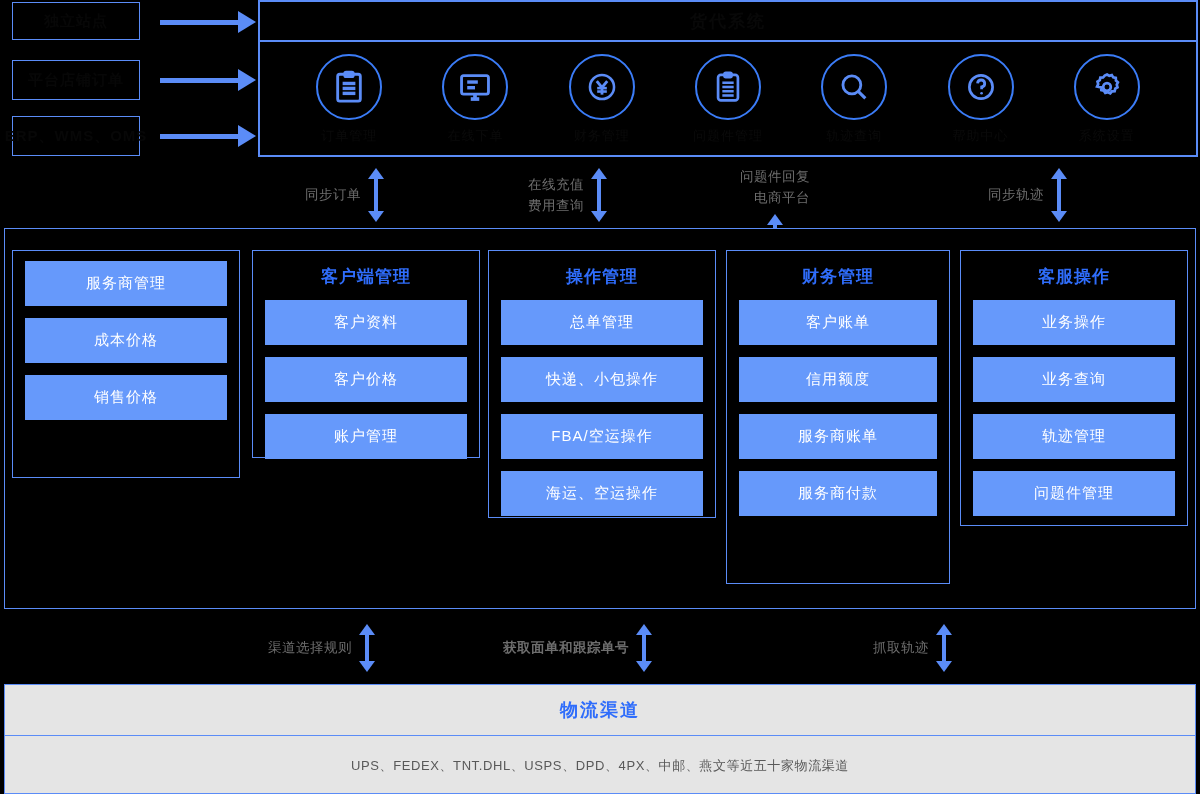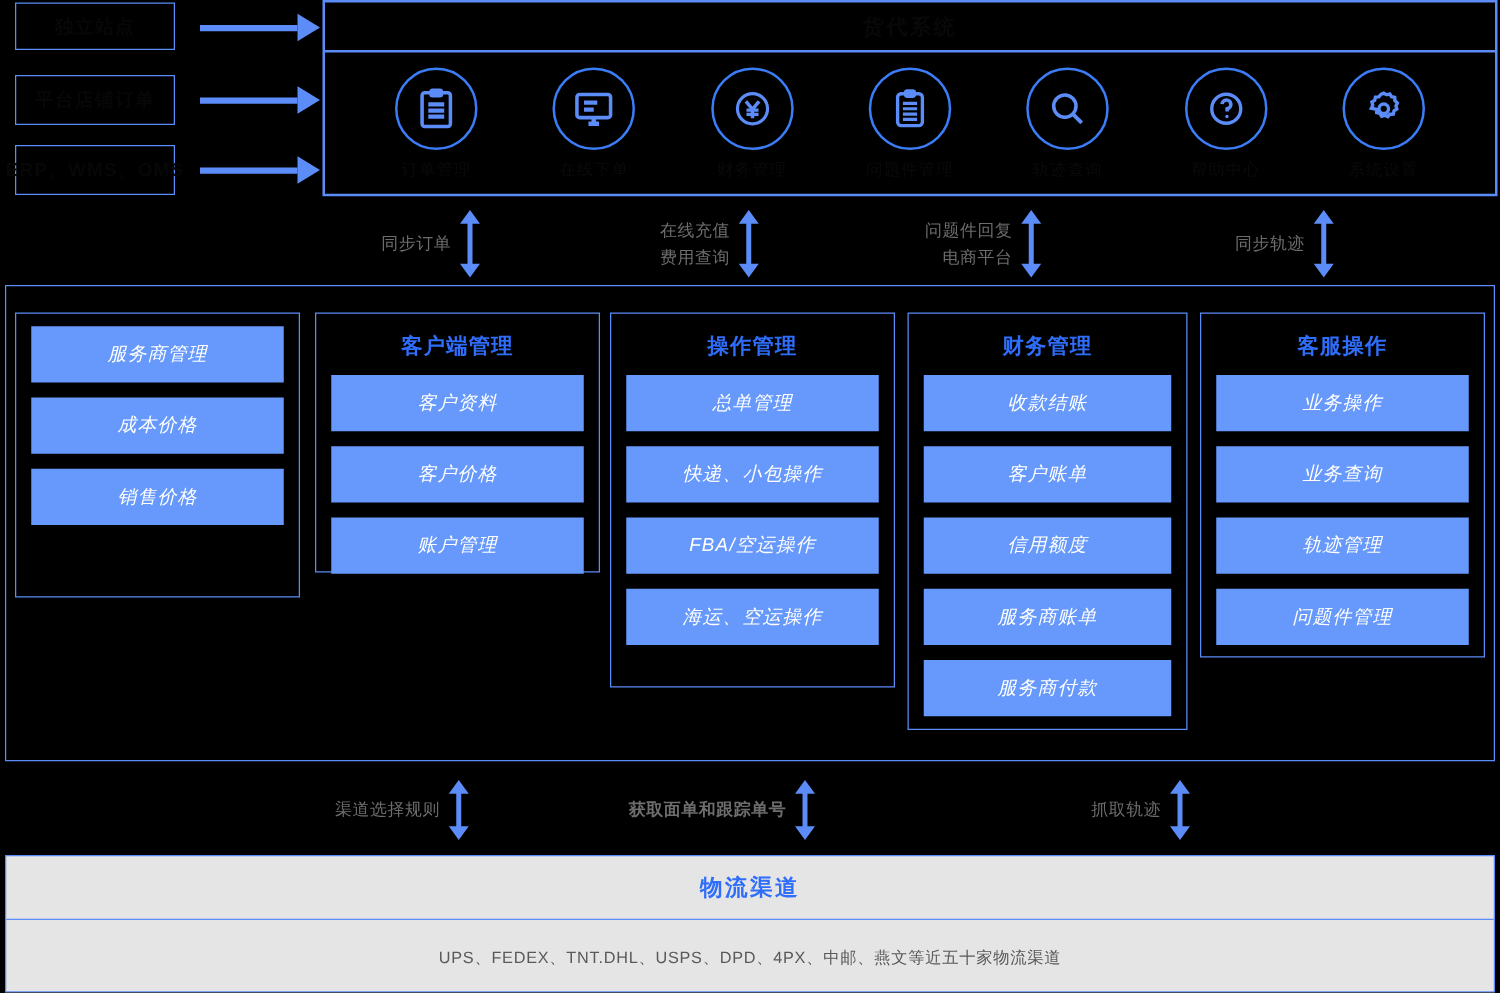--- a/index.html
+++ b/index.html
@@ -59,21 +59,21 @@
   
   .main-outer{border:1px solid #5b8cf7;background:#000;}
   .col-box{border:1px solid #5b8cf7;background:#000;padding:10px 12px 14px;}
   .col-title{
     text-align:center;font-size:17px;font-weight:bold;color:#2f6dfb;
     letter-spacing:1px;margin:4px 0 12px;
   }
   .chip{
     height:45px;margin-bottom:12px;background:#6699fb;
     display:flex;align-items:center;justify-content:center;
-    color:#ffffff;font-size:15px;letter-spacing:1px;white-space:nowrap;font-style:italic;
+    color:#ffffff;font-size:15px;letter-spacing:1px;white-space:nowrap;
   }
   .chip:last-child{margin-bottom:0;}
 
   
   .bottom-panel{border:1px solid #5b8cf7;background:#e5e5e5;}
   .bottom-title{
     height:50px;display:flex;align-items:center;justify-content:center;
     color:#2f6dfb;font-size:18px;font-weight:bold;letter-spacing:2px;
   }
   .bottom-divider{height:1px;background:#5b8cf7;}
@@ -216,21 +216,21 @@
     <span>在线充值</span>
     <span>费用查询</span>
   </div>
   <div class="darrow" style="height:54px;">
     <div class="up"></div>
       <div class="bar"></div>
       <div class="dn"></div>
   </div>
 </div>
 
-<div class="abs vconn" style="left:740px;top:168px;">
+<div class="abs vconn" style="left:740px;top:168px;flex-direction:column;">
   <div class="vtext">
     <span>问题件回复</span>
     <span>电商平台</span>
   </div>
   <div class="darrow" style="height:54px;">
     <div class="up"></div>
       <div class="bar"></div>
       <div class="dn"></div>
   </div>
 </div>
@@ -254,31 +254,30 @@
   <div class="chip">销售价格</div>
 </div>
 
 <div class="abs col-box" style="left:252px;top:250px;width:228px;height:208px;">
   <div class="col-title">客户端管理</div>
   <div class="chip">客户资料</div>
   <div class="chip">客户价格</div>
   <div class="chip">账户管理</div>
 </div>
 
-<div class="abs col-box" style="left:488px;top:250px;width:228px;height:300px;">
+<div class="abs col-box" style="left:488px;top:250px;width:228px;height:268px;">
   <div class="col-title">操作管理</div>
   <div class="chip">总单管理</div>
   <div class="chip">快递、小包操作</div>
   <div class="chip">FBA/空运操作</div>
   <div class="chip">海运、空运操作</div>
 </div>
 
 <div class="abs col-box" style="left:726px;top:250px;width:224px;height:334px;">
   <div class="col-title">财务管理</div>
-  <div class="chip">收款结账</div>
   <div class="chip">客户账单</div>
   <div class="chip">信用额度</div>
   <div class="chip">服务商账单</div>
   <div class="chip">服务商付款</div>
 </div>
 
 <div class="abs col-box" style="left:960px;top:250px;width:228px;height:276px;">
   <div class="col-title">客服操作</div>
   <div class="chip">业务操作</div>
   <div class="chip">业务查询</div>

